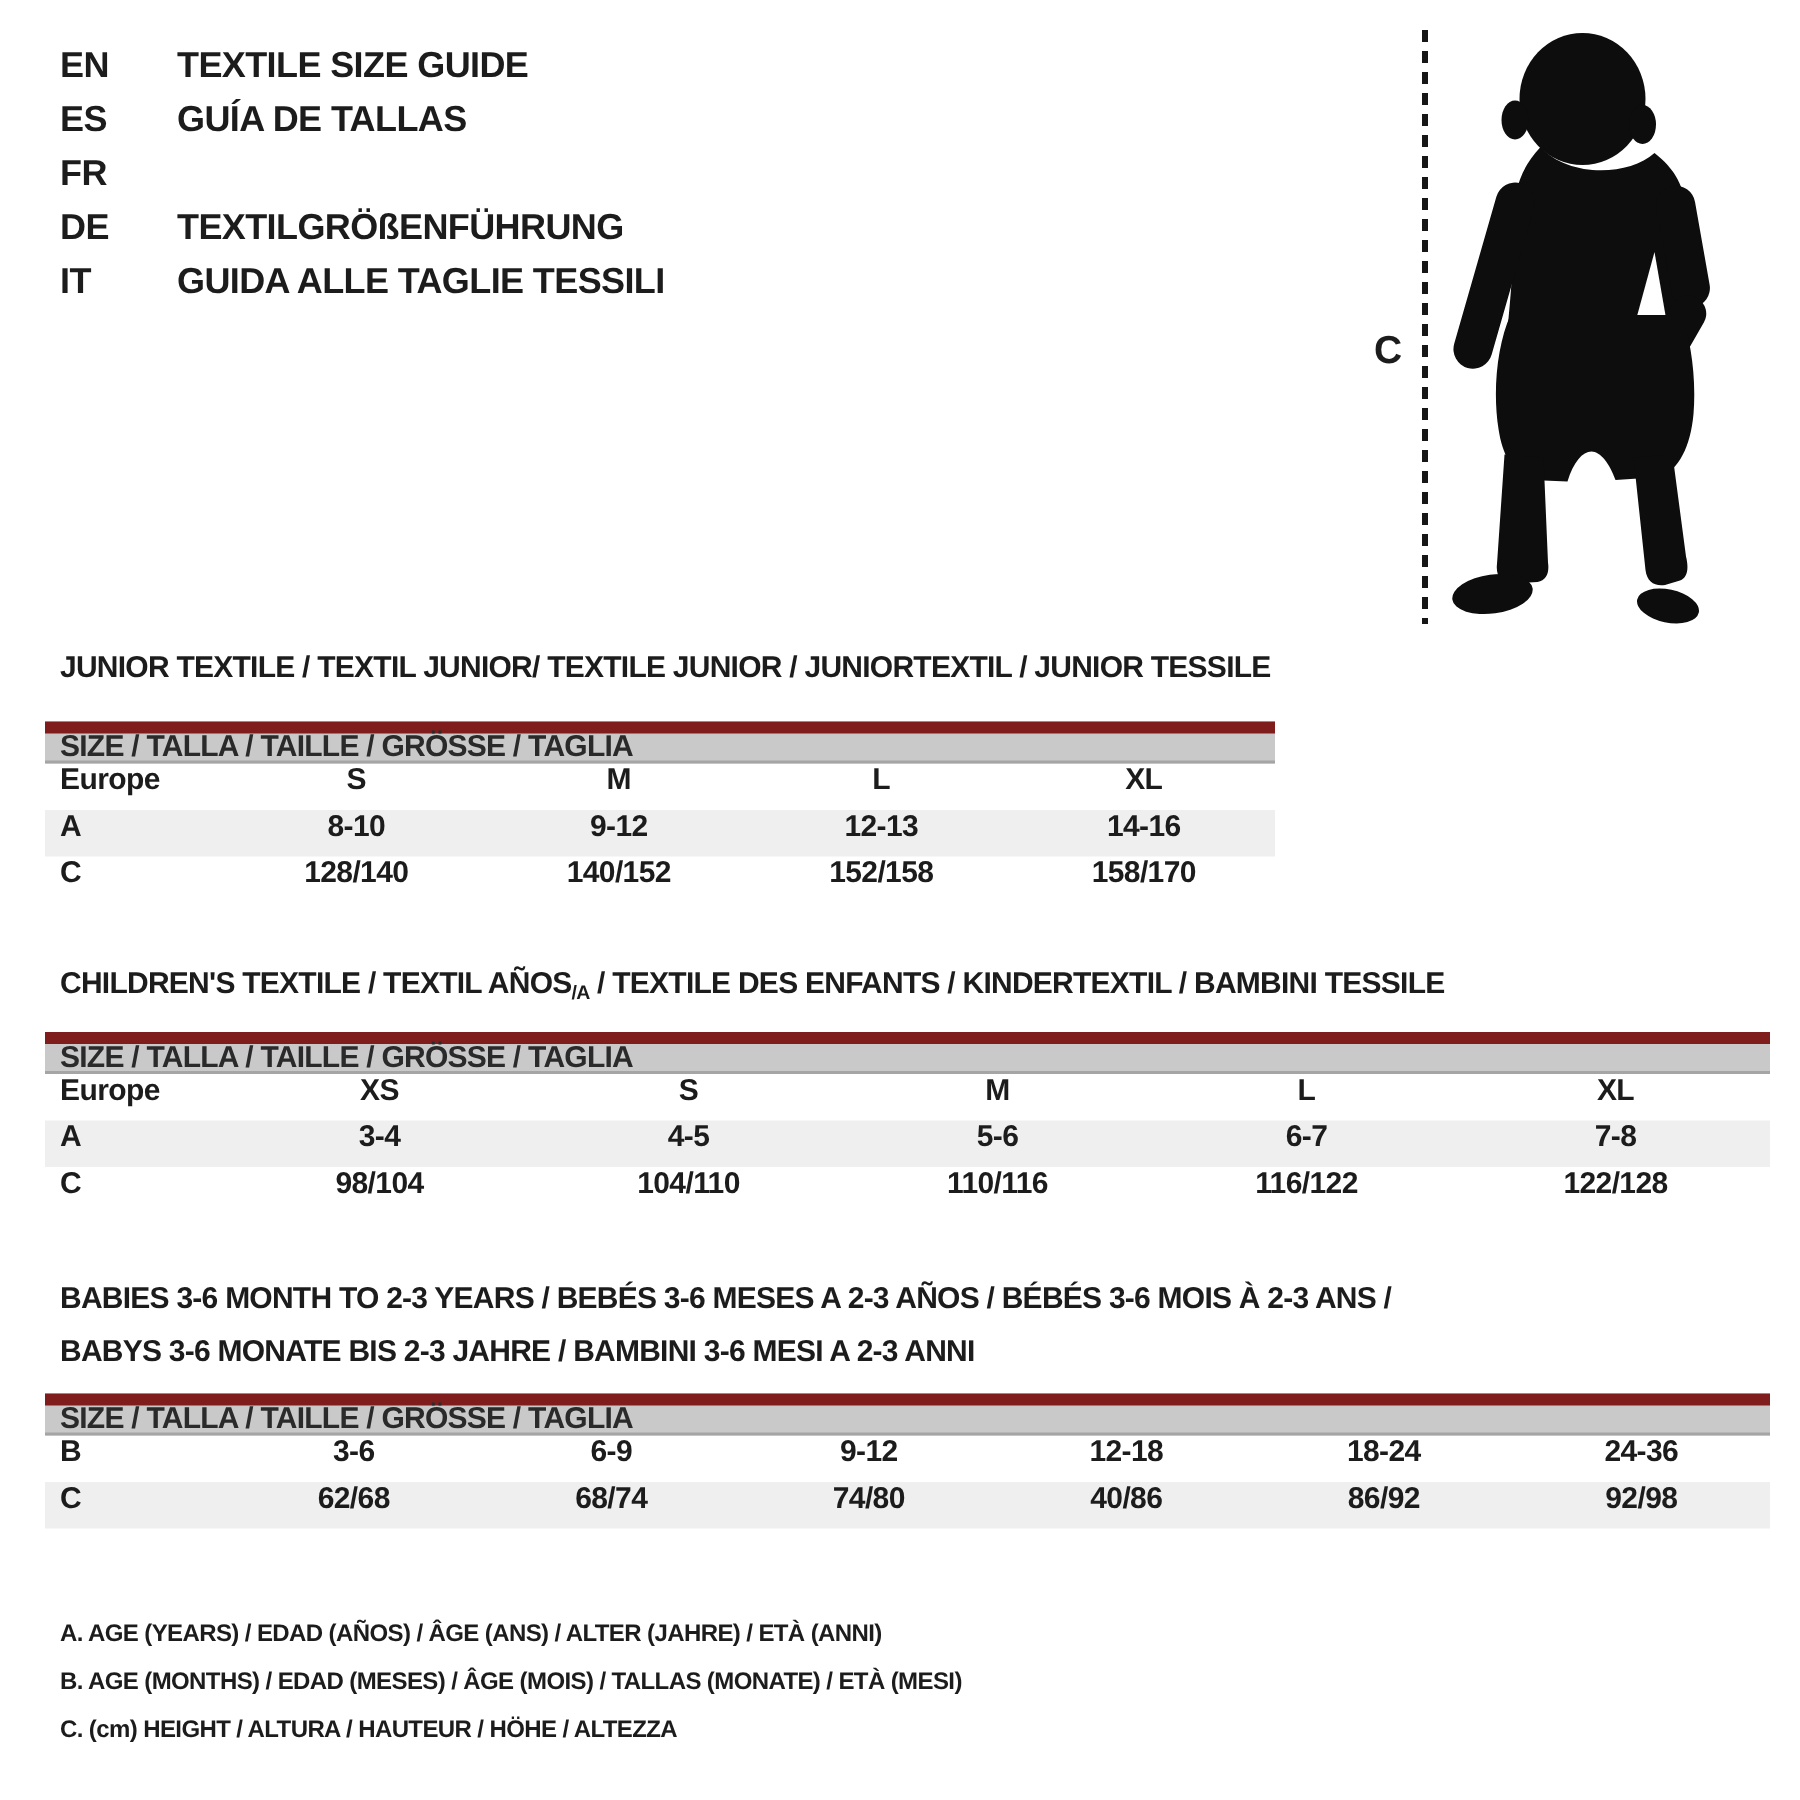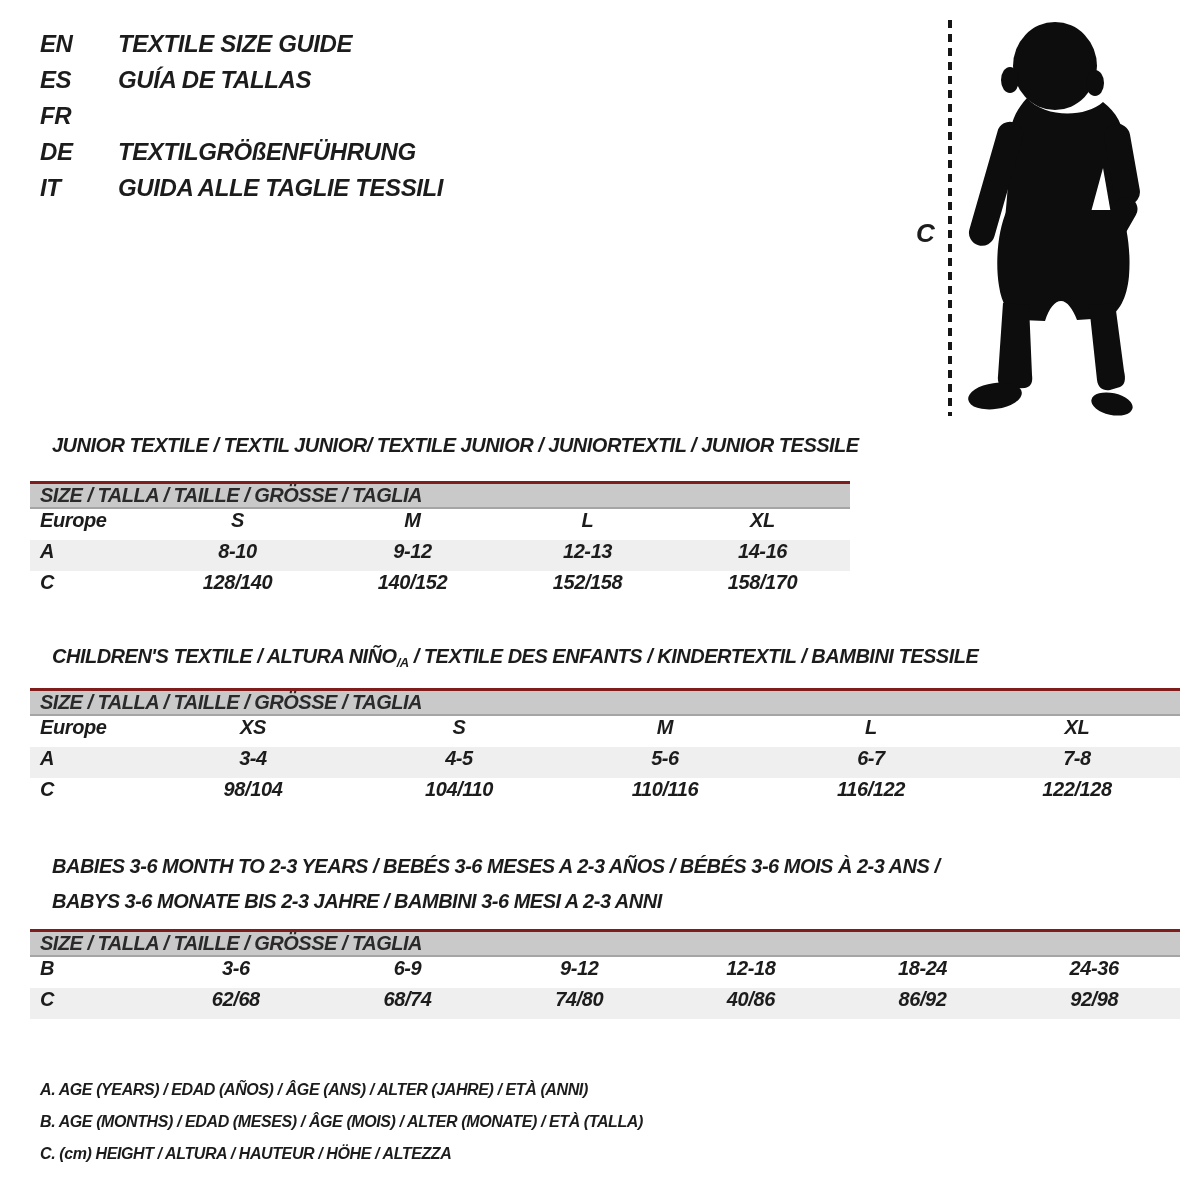--- a/index.html
+++ b/index.html
@@ -1,41 +1,41 @@
 <!DOCTYPE html>
 <html><head>
 <meta charset="utf-8">
 <style>
   html,body{margin:0;padding:0;background:#ffffff;}
   .page{
     position:relative;width:1200px;height:1200px;background:#ffffff;overflow:hidden;
-    font-family:"Liberation Sans",sans-serif;color:#1c1c1c;font-weight:700;font-style:italic;
+    font-family:"Liberation Sans",sans-serif;color:#1c1c1c;font-weight:700;
     -webkit-font-smoothing:antialiased;
   }
   
   .lang-header{position:absolute;left:40px;top:26px;}
   .lang-row{display:flex;align-items:center;height:36px;font-size:24px;letter-spacing:-0.4px;}
   .lang-code{width:78px;flex:0 0 78px;}
   
   .measure-line{
     position:absolute;left:948px;top:20px;width:4px;height:396px;
     background:repeating-linear-gradient(to bottom,#161616 0 8px,transparent 8px 14px);
   }
   .measure-label{position:absolute;left:916px;top:218px;font-size:26px;}
   .silhouette{position:absolute;left:965px;top:18px;width:175px;height:400px;}
   
-  .section-title{position:absolute;left:40px;font-size:20px;letter-spacing:-0.5px;white-space:nowrap;margin-left:12px;}
+  .section-title{position:absolute;left:40px;font-size:20px;letter-spacing:-0.5px;white-space:nowrap;}
   .title-sub{font-size:13px;vertical-align:-4px;}
   .two-line{line-height:35px;}
   .size-table{position:absolute;left:30px;}
   .t-junior{top:481px;width:820px;}
   .t-children{top:688px;width:1150px;}
   .t-babies{top:929px;width:1150px;}
   .thead{
-    height:28px;background:#c9c9c9;border-top:3px solid #7f1d1d;border-bottom:2px solid #a5a5a5;
+    height:28px;background:#c9c9c9;border-top:8px solid #7f1d1d;border-bottom:2px solid #a5a5a5;
     box-sizing:border-box;display:flex;align-items:center;padding-left:10px;
     font-size:20px;letter-spacing:-0.5px;color:#2a2a2a;
   }
   .trow{display:flex;height:31px;font-size:20px;letter-spacing:-0.4px;}
   .trow.shaded{background:#efefef;}
   .rlabel{flex:0 0 120px;padding-left:10px;box-sizing:border-box;}
   .cell{flex:1;text-align:center;}
   
   .legend{position:absolute;left:40px;top:1074px;font-size:16px;letter-spacing:-0.4px;line-height:32px;}
 </style>
@@ -113,21 +113,21 @@
     </div>
     <div class="trow">
       <span class="rlabel">C</span>
       <span class="cell">128/140</span>
       <span class="cell">140/152</span>
       <span class="cell">152/158</span>
       <span class="cell">158/170</span>
     </div>
   </div>
 
-  <div class="section-title" style="top:645px;"><span>CHILDREN'S TEXTILE / ALTURA NIÑO</span><span class="title-sub">/A</span><span> / TEXTILE DES ENFANTS / KINDERTEXTIL / BAMBINI TESSILE</span></div>
+  <div class="section-title" style="top:645px;"><span>CHILDREN'S TEXTILE / TEXTIL AÑOS</span><span class="title-sub">/A</span><span> / TEXTILE DES ENFANTS / KINDERTEXTIL / BAMBINI TESSILE</span></div>
   <div class="size-table t-children">
     <div class="thead">SIZE / TALLA / TAILLE / GRÖSSE / TAGLIA</div>
     <div class="trow">
       <span class="rlabel">Europe</span>
       <span class="cell">XS</span>
       <span class="cell">S</span>
       <span class="cell">M</span>
       <span class="cell">L</span>
       <span class="cell">XL</span>
     </div>
@@ -170,17 +170,17 @@
       <span class="cell">68/74</span>
       <span class="cell">74/80</span>
       <span class="cell">40/86</span>
       <span class="cell">86/92</span>
       <span class="cell">92/98</span>
     </div>
   </div>
 
   <div class="legend">
     <div>A. AGE (YEARS) / EDAD (AÑOS) / ÂGE (ANS) / ALTER (JAHRE) / ETÀ (ANNI)</div>
-    <div>B. AGE (MONTHS) / EDAD (MESES) / ÂGE (MOIS) / ALTER (MONATE) / ETÀ (TALLA)</div>
+    <div>B. AGE (MONTHS) / EDAD (MESES) / ÂGE (MOIS) / TALLAS (MONATE) / ETÀ (MESI)</div>
     <div>C. (cm) HEIGHT / ALTURA / HAUTEUR / HÖHE / ALTEZZA</div>
   </div>
 
 </div>
 
 </body></html>

